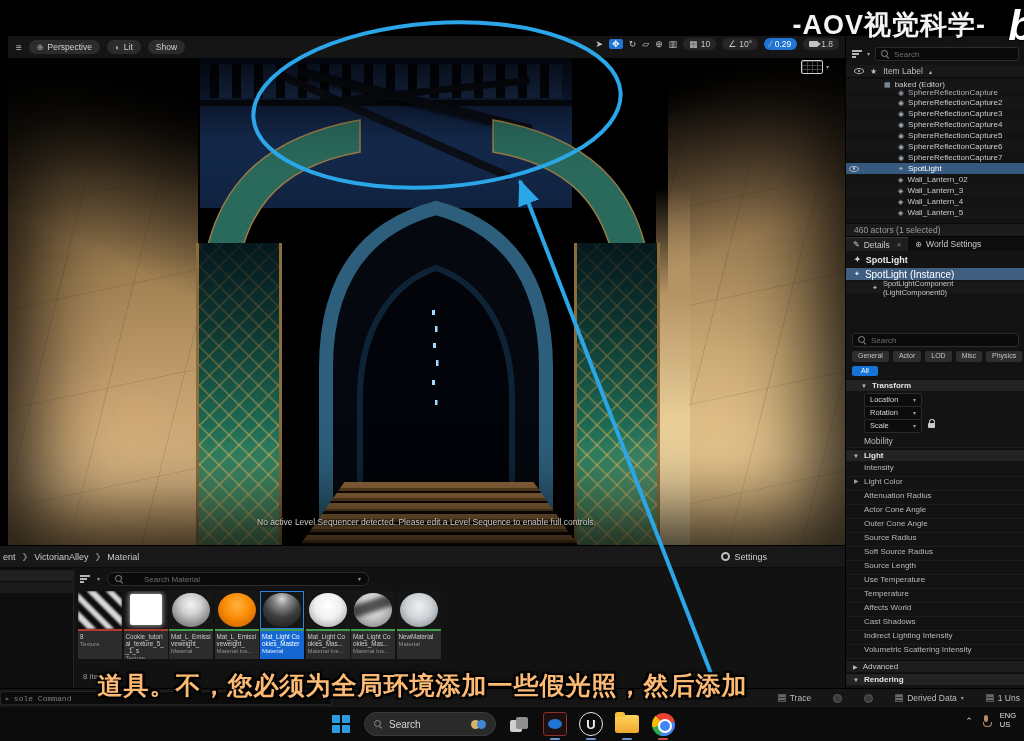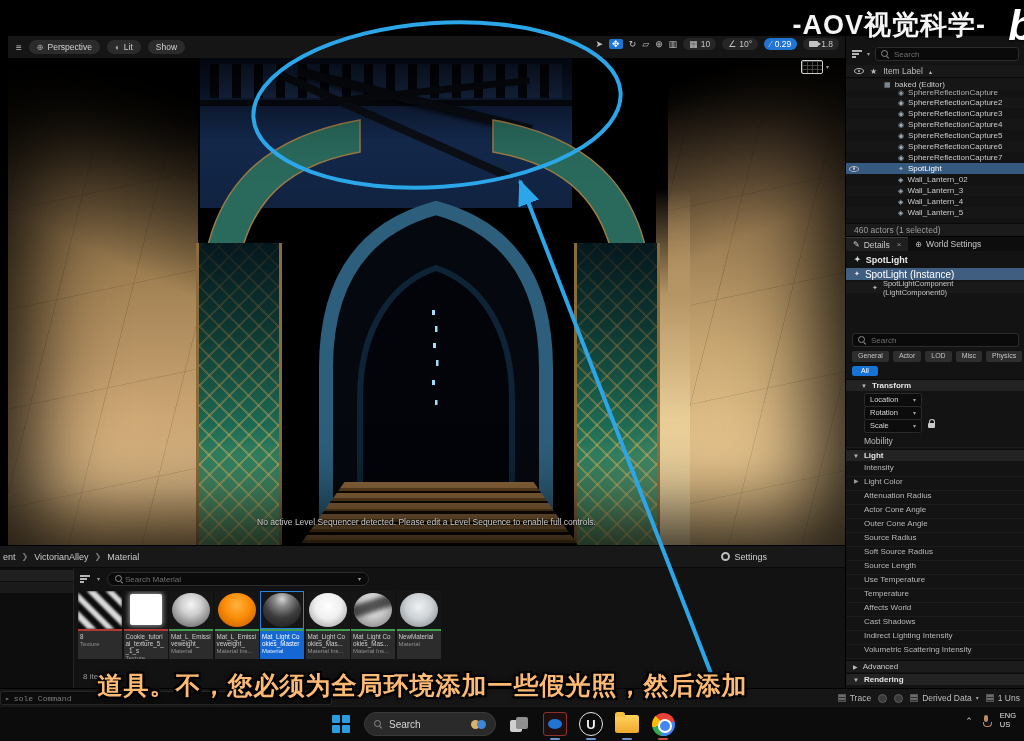--- a/index.html
+++ b/index.html
@@ -132,37 +132,37 @@
   #sec-light { top:413px; }
   #light-props { top:427px; }
   .prop-row { height:14px; display:flex; align-items:flex-start; gap:4px; padding:0 18px; color:#b8b8b8; font-size:8px; border-bottom:1px solid #1c1c1c; }
   .prop-row .tri { font-size:6px; color:#9a9a9a; margin-left:-10px; width:6px; }
   #sec-advanced { top:624px; background:#1c1c1c; font-weight:normal; color:#c9c9c9; }
   #sec-rendering { top:637px; }
 
   
   #status-bar { left:0; top:688px; width:1024px; height:18px; background:#161616; border-top:1px solid #000; display:flex; align-items:center; font-size:8.5px; color:#bdbdbd; z-index:6; }
   #console-box { position:absolute; left:0; top:2px; width:332px; height:14px; background:#0c0c0c; border:1px solid #262626; border-radius:2px; display:flex; align-items:center; gap:4px; padding:0 4px; color:#7d7d7d; font-family:"Liberation Mono",monospace; font-size:8px; }
-  #sb-right { position:absolute; right:4px; top:0; height:18px; display:flex; align-items:center; gap:7px; }
+  #sb-right { position:absolute; right:4px; top:0; height:18px; display:flex; align-items:center; gap:22px; }
   #sb-right .grp { display:flex; align-items:center; gap:4px; }
   .dot-ic { width:9px; height:9px; border-radius:50%; background:#3a3a3a; border:1px solid #5a5a5a; }
   .dd-ic { width:8px; height:8px; background:linear-gradient(#6a6a6a 2px, transparent 2px) 0 0/8px 3px repeat-y, #2c2c2c; border:1px solid #555; }
 
   
   #cbrowser { left:0; top:545px; width:845px; height:143px; background:#121212; border-top:1px solid #000; }
   #cb-head { position:absolute; left:0; top:0; width:845px; height:22px; background:#181818; display:flex; align-items:center; font-size:9px; color:#c9c9c9; border-bottom:1px solid #0a0a0a; }
   #cb-crumbs { display:flex; align-items:center; gap:6px; padding-left:3px; }
   #cb-crumbs .sep { color:#777; font-size:8px; }
   #cb-settings { position:absolute; right:78px; display:flex; align-items:center; gap:4px; color:#cfcfcf; }
   .gear-ic { width:9px; height:9px; border:2px solid #bdbdbd; border-radius:50%; position:relative; }
   #cb-left { position:absolute; left:0; top:22px; width:74px; height:121px; background:#0d0d0d; border-right:1px solid #242424; }
   #cb-left .r { height:11px; background:#202020; margin:2px 0 1px 0; }
   #cb-left .r2 { height:11px; background:#1a1a1a; }
   #cb-filter { position:absolute; left:80px; top:26px; display:flex; align-items:center; gap:7px; }
-  #cb-searchpill { display:flex; align-items:center; gap:1px; width:262px; height:14px; background:#0a0a0a; border:1px solid #2c2c2c; border-radius:7px; padding:0 7px; }
+  #cb-searchpill { display:flex; align-items:center; gap:20px; width:262px; height:14px; background:#0a0a0a; border:1px solid #2c2c2c; border-radius:7px; padding:0 7px; }
   #cb-searchpill input { flex:1; background:transparent; border:none; outline:none; color:#cfcfcf; font-size:8px; font-family:"Liberation Sans",sans-serif; }
   #cb-searchpill input::placeholder { color:#6f6f6f; }
   #cb-grid { position:absolute; left:78px; top:45px; display:flex; gap:1.5px; }
   .tile { width:44px; }
   .tile .img { position:relative; width:44px; height:38px; background:#151515; overflow:hidden; }
   .tile .ul { height:2px; }
   .tile .lbl { height:28px; background:#2c2c2c; padding:1.5px 2px; font-size:6.3px; line-height:1.15; color:#cdcdcd; overflow:hidden; word-break:break-all; }
   .tile .typ { color:#919191; font-size:6px; margin-top:1px; }
   .tile.selected .img { outline:1.6px solid #2b82dd; outline-offset:-1.6px; }
   .tile.selected .lbl { background:#1567d3; color:#fff; }

